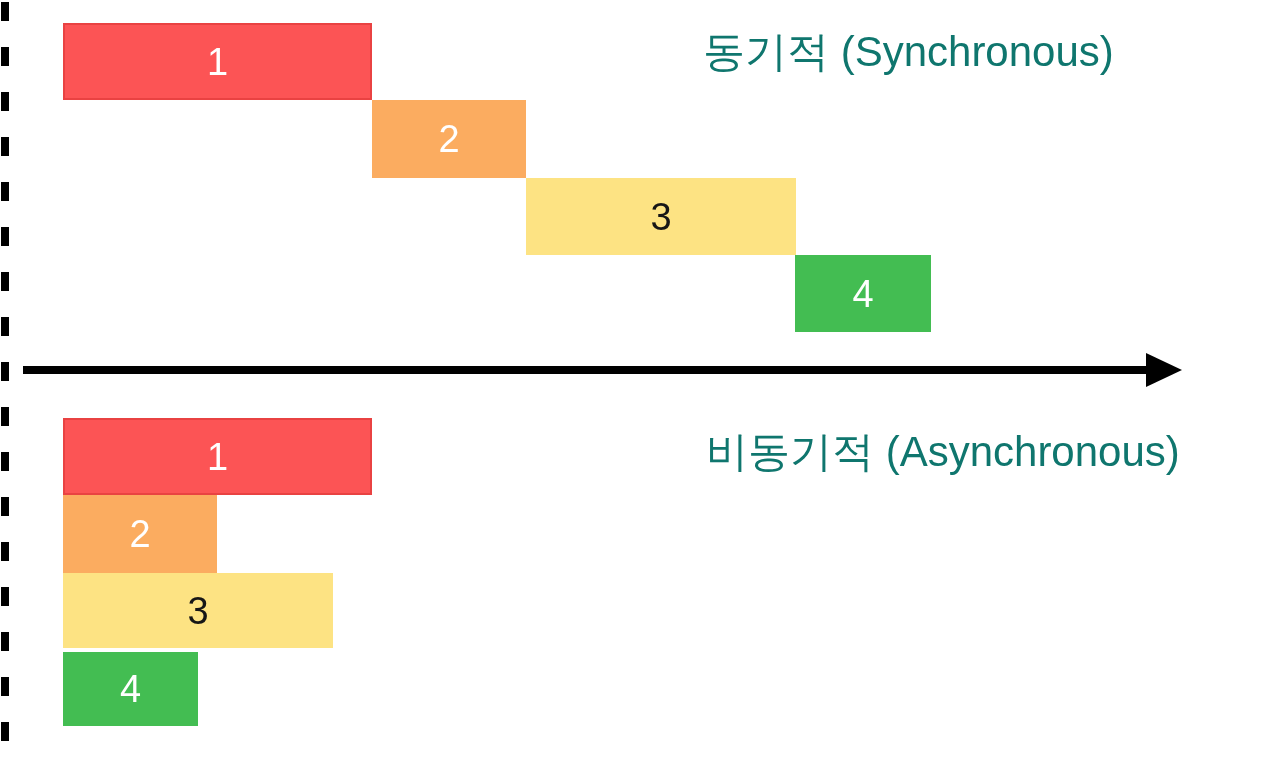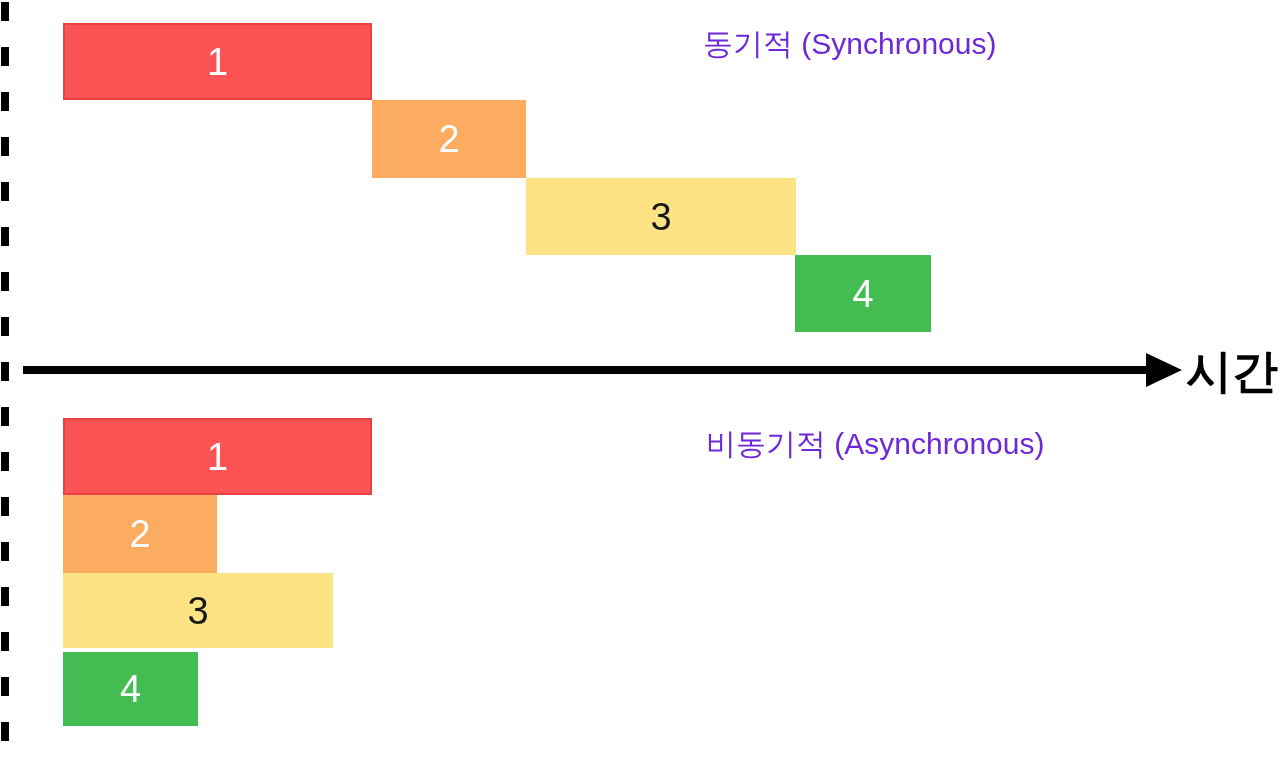--- a/index.html
+++ b/index.html
@@ -39,22 +39,22 @@
     font-size: 38px;
     line-height: 1;
     box-sizing: border-box;
   }
   .bar.red-border {
     box-shadow: inset 0 0 0 2px rgba(210, 45, 45, 0.45);
   }
   
   .section-title {
     position: absolute;
-    font-size: 30px;
-    color: #6d28d9;
+    font-size: 42px;
+    color: #0f766e;
     white-space: nowrap;
     letter-spacing: 0px;
   }
   .title-sync  { left: 703px; top: 24px; }
   .title-async { left: 706px; top: 424px; }
   
   .axis-line {
     position: absolute;
     left: 23px;
     top: 366px;
@@ -99,21 +99,20 @@
   </div>
   <div class="bar" data-rect="diagram.sections.sync.tasks.2" style="left: 526px; top: 178px; width: 270px; height: 77px; background-color: rgb(253, 227, 131); color: rgb(22, 22, 22);">
     <span>3</span>
   </div>
   <div class="bar" data-rect="diagram.sections.sync.tasks.3" style="left: 795px; top: 255px; width: 136px; height: 77px; background-color: rgb(67, 189, 82); color: rgb(255, 255, 255);">
     <span>4</span>
   </div>
 
   <div class="axis-line"></div>
   <div class="axis-arrowhead"></div>
-  <div class="axis-label">시간</div>
 
   <div class="section-title title-async">비동기적 (Asynchronous)</div>
 
   <div class="bar red-border" data-rect="diagram.sections.async.tasks.0" style="left: 63px; top: 418px; width: 309px; height: 77px; background-color: rgb(252, 84, 85); color: rgb(255, 255, 255);">
     <span>1</span>
   </div>
   <div class="bar" data-rect="diagram.sections.async.tasks.1" style="left: 63px; top: 495px; width: 154px; height: 78px; background-color: rgb(251, 172, 96); color: rgb(255, 255, 255);">
     <span>2</span>
   </div>
   <div class="bar" data-rect="diagram.sections.async.tasks.2" style="left: 63px; top: 573px; width: 270px; height: 75px; background-color: rgb(253, 227, 131); color: rgb(22, 22, 22);">

